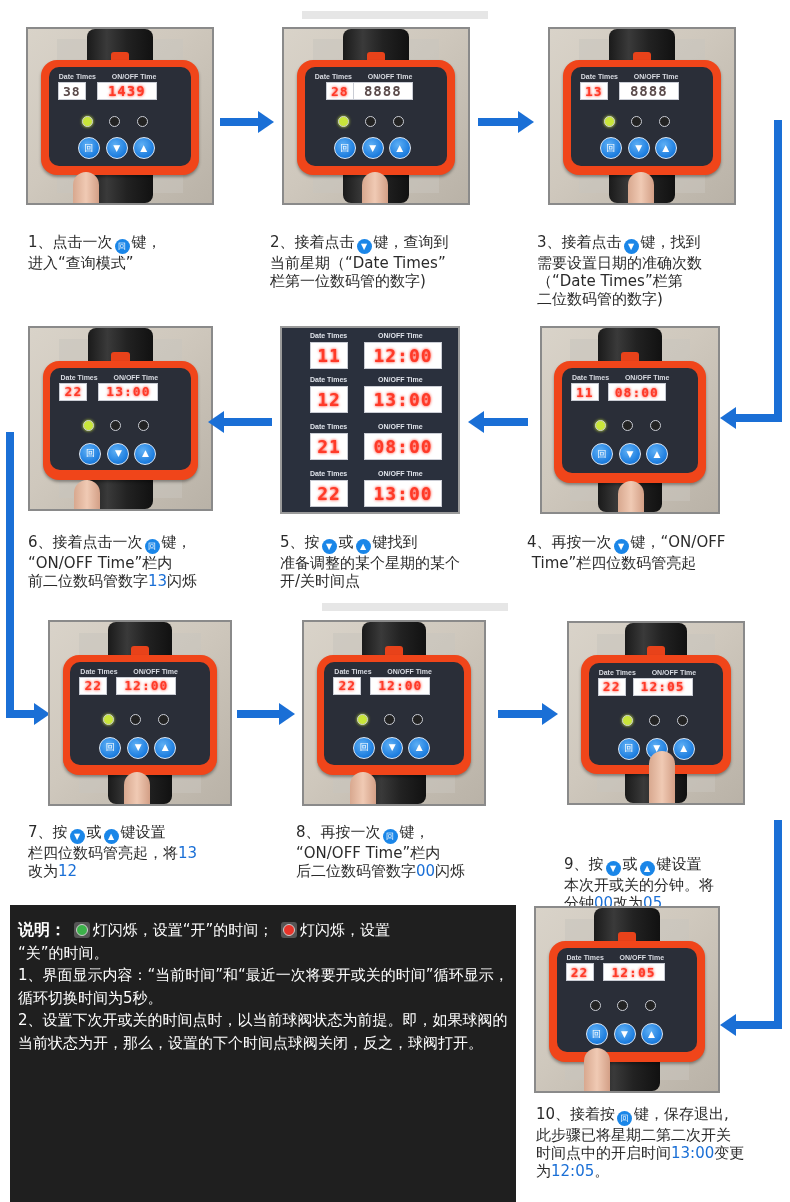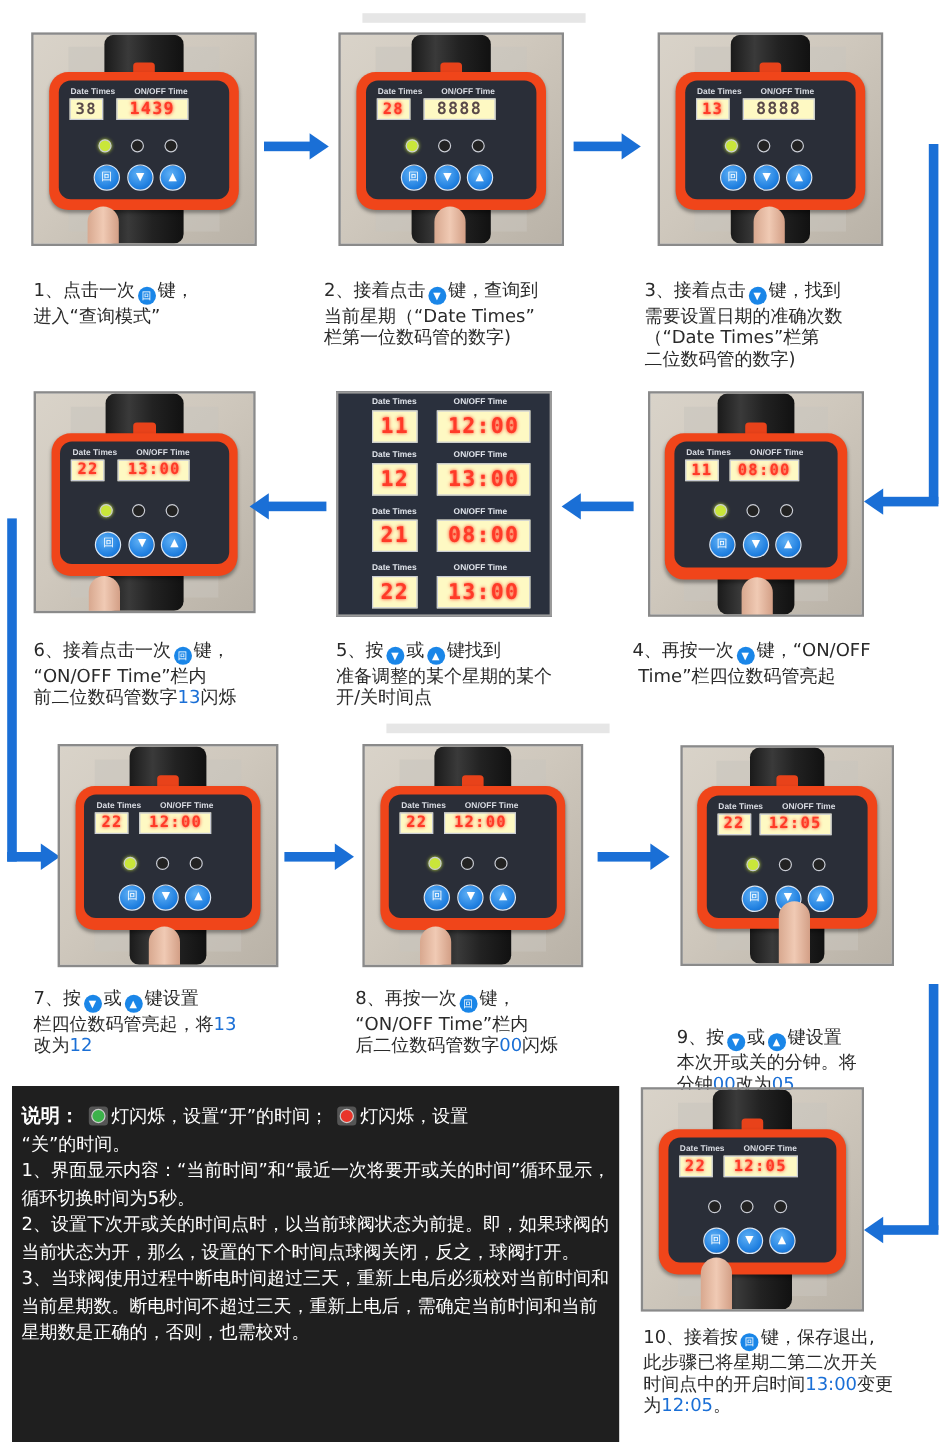--- a/index.html
+++ b/index.html
@@ -33,21 +33,21 @@
     background: #f0451a;
     border-radius: 16px;
     box-shadow: 0 2px 3px rgba(0,0,0,0.35);
   }
   .device .face {
     position: absolute; left: 5%; top: 6%; width: 90%; height: 86%;
     background: #2a2e38; border-radius: 10px;
   }
   .lbl { position: absolute; color: #d8dbe2; font-size: 7px; font-weight: bold; white-space: nowrap; font-family: "Liberation Sans", sans-serif; }
   .disp {
-    position: absolute; border: 1.5px solid #c9ccd4; background: #fef9c3;
+    position: absolute; border: 1.5px solid #c9ccd4; background: #ffffff;
     color: #ff3a28; font-family: "DejaVu Sans Mono", monospace; font-weight: bold;
     display: flex; align-items: center; justify-content: center;
     text-shadow: 0 0 3px #ff2a1a; letter-spacing: 1px;
   }
   .disp.dim { color: #5a4a4a; text-shadow: none; }
   .led {
     position: absolute; width: 11px; height: 11px; border-radius: 50%;
     border: 1.5px solid #c9ccd4; background: #222;
   }
   .led.on { background: #c9e63a; box-shadow: 0 0 3px #c9e63a; }
@@ -144,21 +144,21 @@
 <div class="arrow-h right" style="left:220px; top:118px; width:40px;"></div>
 
 <div class="photo" style="left:282px; top:27px; width:188px; height:178px;">
   <div class="plate"></div>
     <div class="shaft"></div>
     <div class="cap"></div>
   <div class="device">
     <div class="face">
       <span class="lbl" style="left:10px; top:6px;">Date Times</span>
       <span class="lbl" style="left:63px; top:6px;">ON/OFF Time</span>
-      <div class="disp" style="left:9px; top:15px; width:28px; height:18px; font-size:13px;">28</div>
+      <div class="disp" style="left:21px; top:15px; width:28px; height:18px; font-size:13px;">28</div>
       <div class="disp dim" style="left:48px; top:15px; width:60px; height:18px; font-size:14px;">8888</div>
       <div class="led on" style="left:33px; top:49px;"></div>
       <div class="led" style="left:60px; top:49px;"></div>
       <div class="led" style="left:88px; top:49px;"></div>
       <div class="btn" style="left:29px; top:70px;">回</div>
       <div class="btn" style="left:57px; top:70px;">▼</div>
       <div class="btn" style="left:84px; top:70px;">▲</div>
     </div>
   </div>
   <div class="finger" style="left:78px; top:143px;"></div>
@@ -385,21 +385,20 @@
 
 <div class="note">
   <p>
     <span class="title">说明：</span>
     <span class="ind green"></span><span>灯闪烁，设置“开”的时间；</span>
     <span class="ind red"></span><span>灯闪烁，设置</span><br>
     <span>“关”的时间。</span>
   </p>
   <p>1、界面显示内容：“当前时间”和“最近一次将要开或关的时间”循环显示，循环切换时间为5秒。</p>
   <p>2、设置下次开或关的时间点时，以当前球阀状态为前提。即，如果球阀的当前状态为开，那么，设置的下个时间点球阀关闭，反之，球阀打开。</p>
-  <p>3、当球阀使用过程中断电时间超过三天，重新上电后必须校对当前时间和当前星期数。断电时间不超过三天，重新上电后，需确定当前时间和当前星期数是正确的，否则，也需校对。</p>
 </div>
 
 <div class="photo" style="left:534px; top:906px; width:186px; height:187px;">
   <div class="plate"></div>
     <div class="shaft"></div>
     <div class="cap"></div>
   <div class="device">
     <div class="face">
       <span class="lbl" style="left:10px; top:6px;">Date Times</span>
       <span class="lbl" style="left:63px; top:6px;">ON/OFF Time</span>

